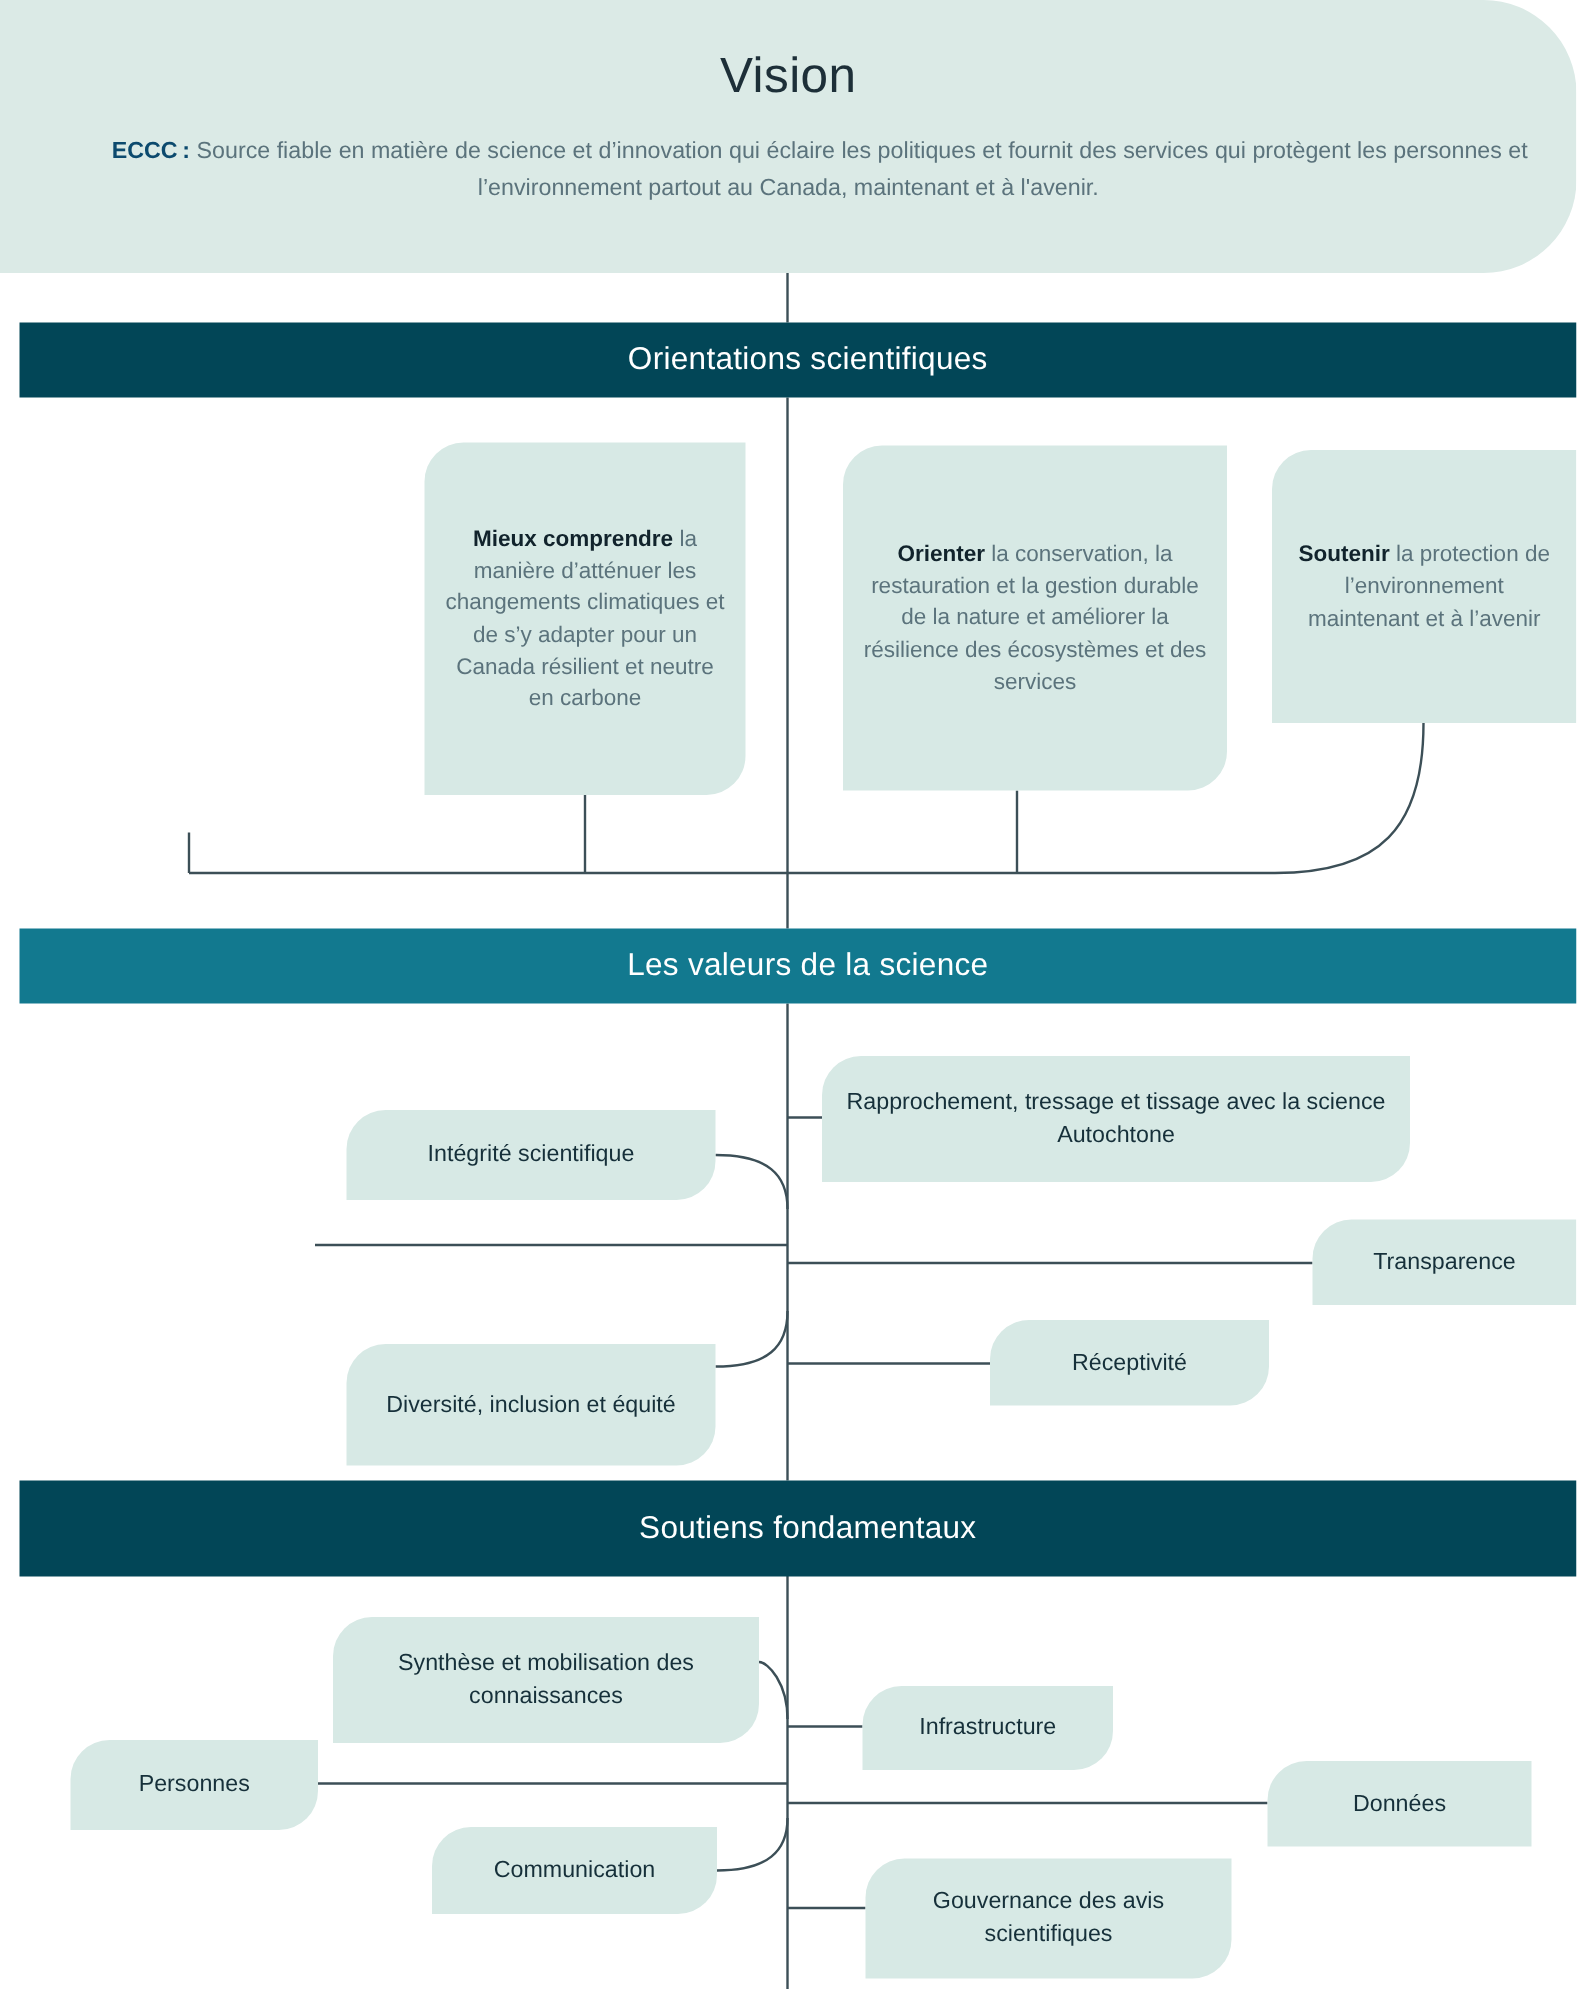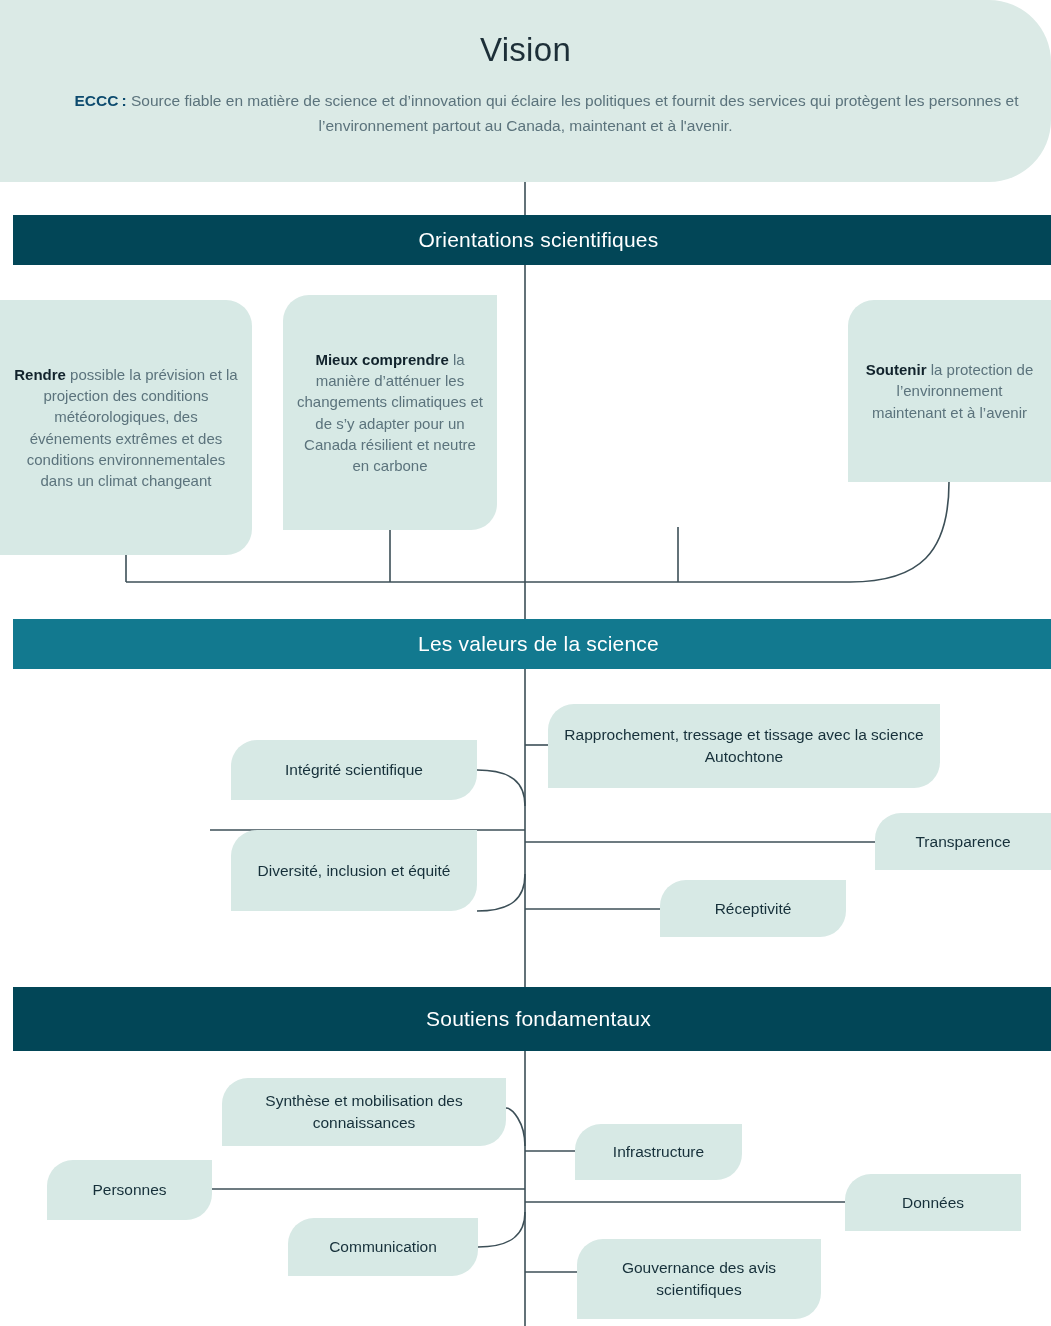--- a/index.html
+++ b/index.html
@@ -33,27 +33,27 @@
   .dir b{color:#11232c;font-weight:700;}
   #dir-0{left:0;top:300px;width:252px;height:255px;border-radius:0 26px 26px 0;}
   #dir-1{left:283px;top:295px;width:214px;height:235px;border-radius:26px 0 26px 0;}
   #dir-2{left:562px;top:297px;width:256px;height:230px;border-radius:26px 0 26px 0;}
   #dir-3{left:848px;top:300px;width:203px;height:182px;border-radius:26px 0 0 0;}
 
   
   .node{font-size:15.5px;color:#16303a;padding:24px 16px;}
   #val-collab{left:30px;top:800px;width:180px;height:60px;border-radius:26px 0 26px 0;}
   #val-integ{left:231px;top:740px;width:246px;height:60px;border-radius:26px 0 26px 0;}
-  #val-divers{left:231px;top:830px;width:246px;height:81px;border-radius:26px 0 26px 0;}
+  #val-divers{left:231px;top:896px;width:246px;height:81px;border-radius:26px 0 26px 0;}
   #val-rappro{left:548px;top:704px;width:392px;height:84px;border-radius:26px 0 26px 0;}
   #val-transp{left:875px;top:813px;width:176px;height:57px;border-radius:26px 0 0 0;}
   #val-recept{left:660px;top:880px;width:186px;height:57px;border-radius:26px 0 26px 0;}
 
   #sup-personnes{left:47px;top:1160px;width:165px;height:60px;border-radius:26px 0 26px 0;}
-  #sup-synthese{left:222px;top:1078px;width:284px;height:68px;border-radius:26px 0 26px 0;text-align:center;}
+  #sup-synthese{left:222px;top:1078px;width:284px;height:84px;border-radius:26px 0 26px 0;text-align:center;}
   #sup-commun{left:288px;top:1218px;width:190px;height:58px;border-radius:26px 0 26px 0;}
   #sup-infra{left:575px;top:1124px;width:167px;height:56px;border-radius:26px 0 26px 0;}
   #sup-donnees{left:845px;top:1174px;width:176px;height:57px;border-radius:26px 0 0 0;}
   #sup-gouv{left:577px;top:1239px;width:244px;height:80px;border-radius:26px 0 26px 0;}
 </style>
 </head>
 <body>
 
 <div id="page">
 
@@ -104,25 +104,25 @@
     <div id="vision-title">Vision</div>
     <div id="vision-body">
       <b>ECCC :</b><span> Source fiable en matière de science et d’innovation qui éclaire les politiques et fournit des services qui protègent les personnes et l’environnement partout au Canada, maintenant et à l'avenir.</span>
     </div>
   </div>
 
   <div class="banner" id="banner-directions">
     <span>Orientations scientifiques</span>
   </div>
 
-  <div class="card dir" id="dir-0">
-    <span class="txt"><b>Rendre</b><span> possible la prévision et la projection des conditions météorologiques, des événements extrêmes et des conditions environnementales dans un climat changeant</span></span>
-  </div>
   <div class="card dir" id="dir-1">
     <span class="txt"><b>Mieux comprendre</b><span> la manière d’atténuer les changements climatiques et de s’y adapter pour un Canada résilient et neutre en carbone</span></span>
+  </div>
+  <div class="card dir" id="dir-2">
+    <span class="txt"><b>Orienter</b><span> la conservation, la restauration et la gestion durable de la nature et améliorer la résilience des écosystèmes et des services</span></span>
   </div>
   <div class="card dir" id="dir-3">
     <span class="txt"><b>Soutenir</b><span> la protection de l’environnement maintenant et à l’avenir</span></span>
   </div>
 
   <div class="banner" id="banner-values">
     <span>Les valeurs de la science</span>
   </div>
 
   <div class="card node" id="val-integ">

